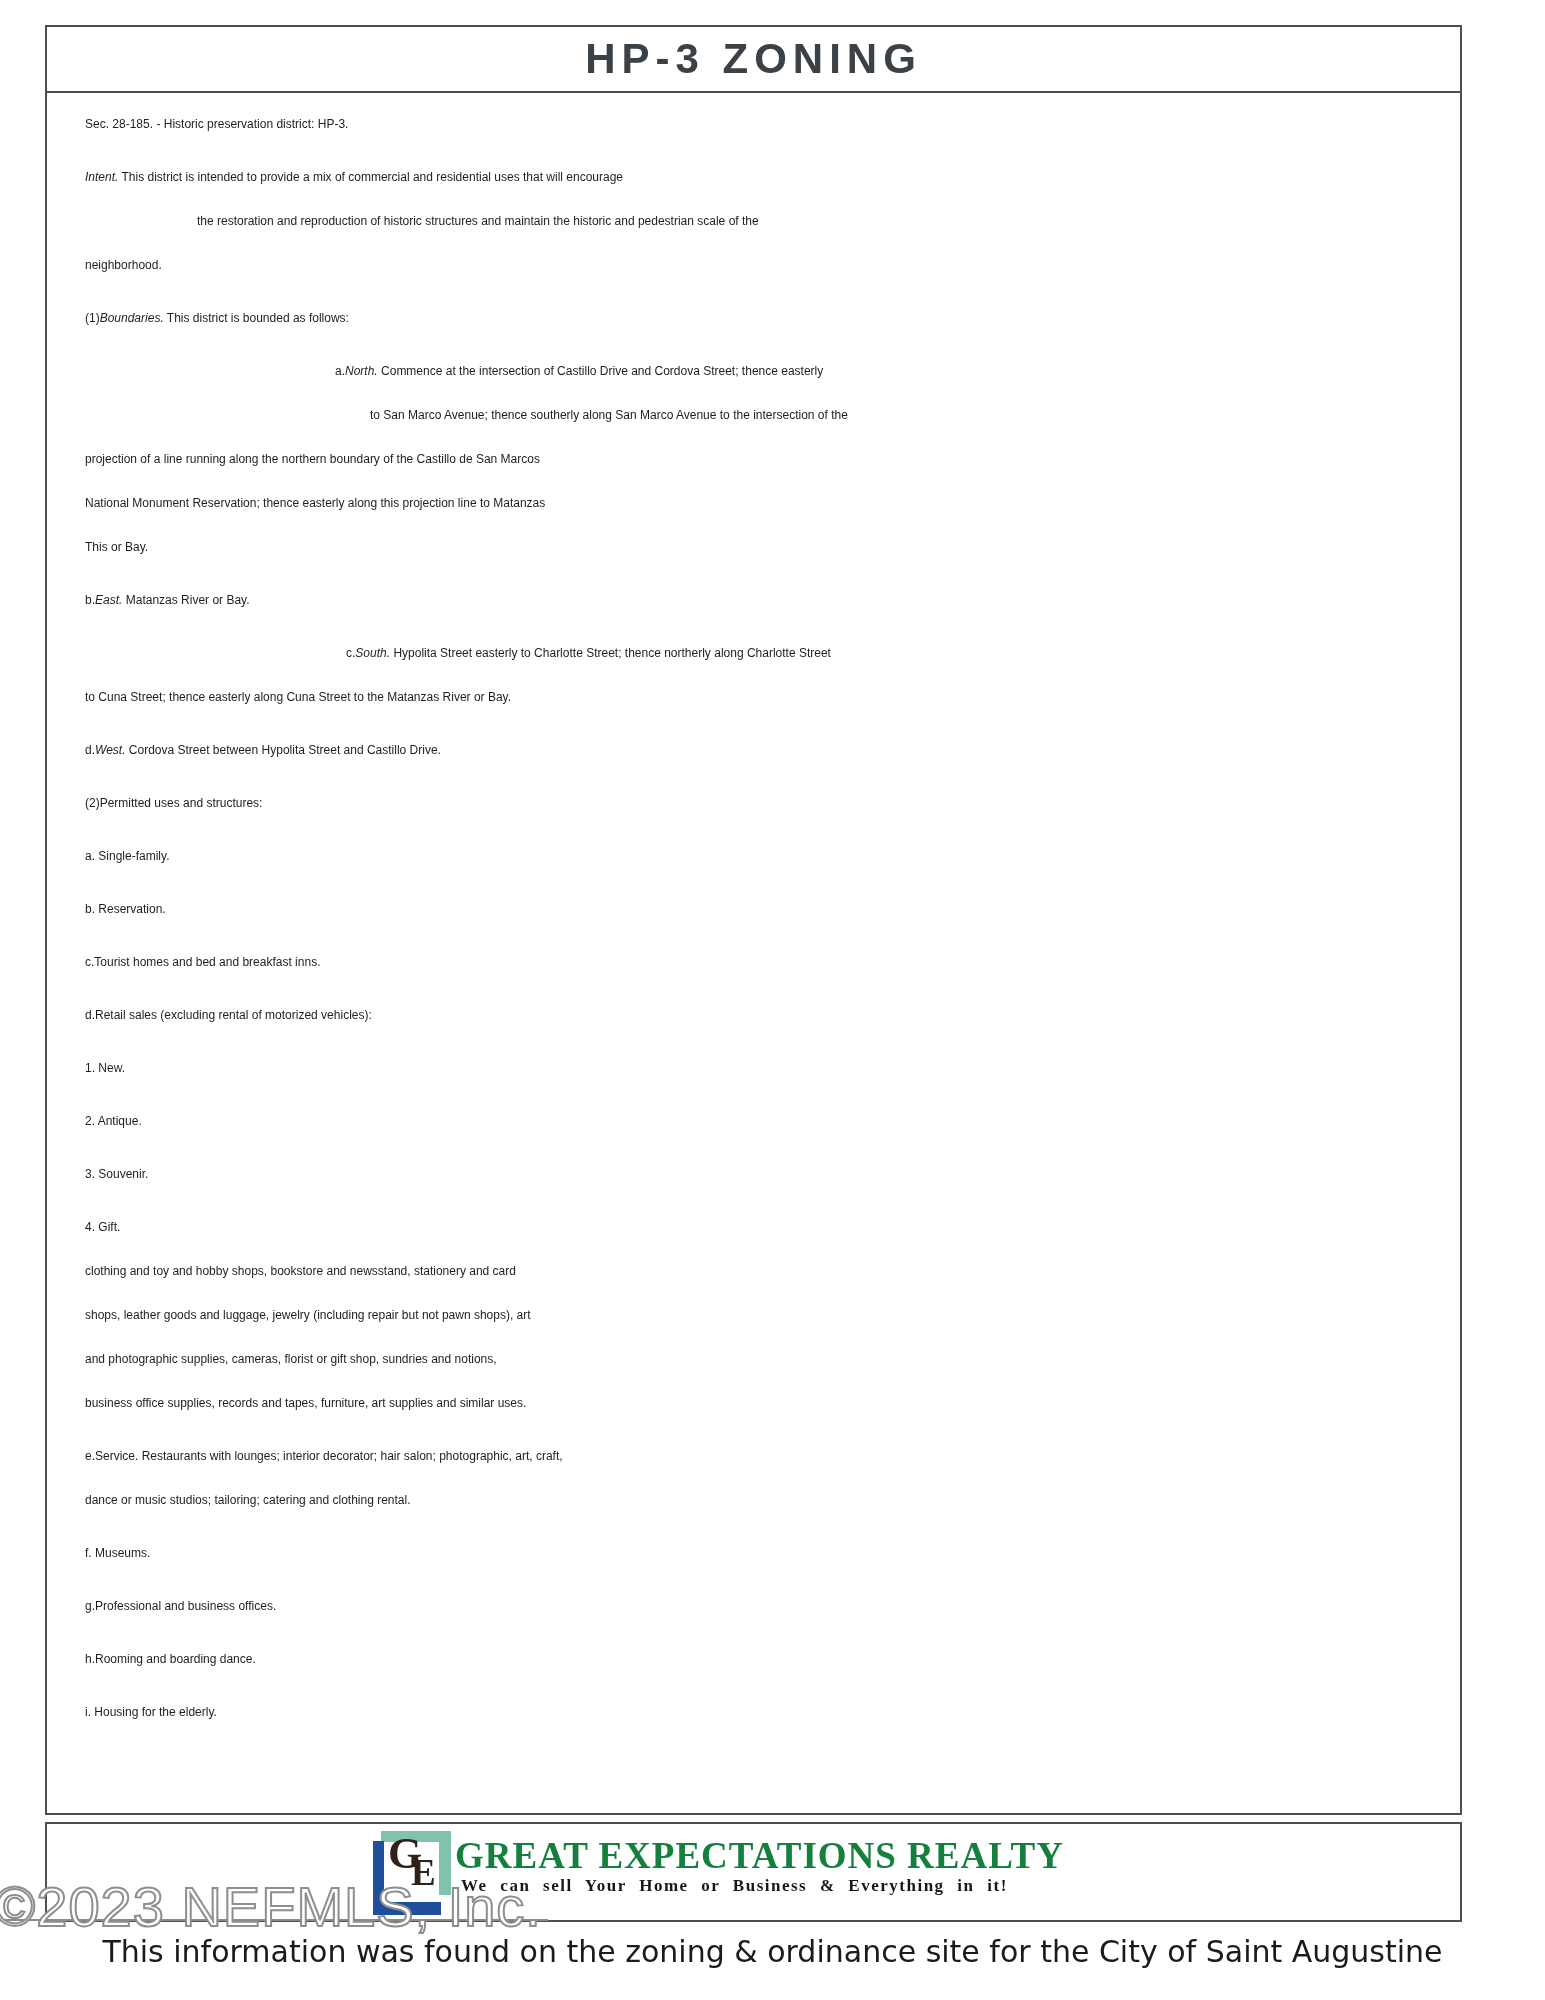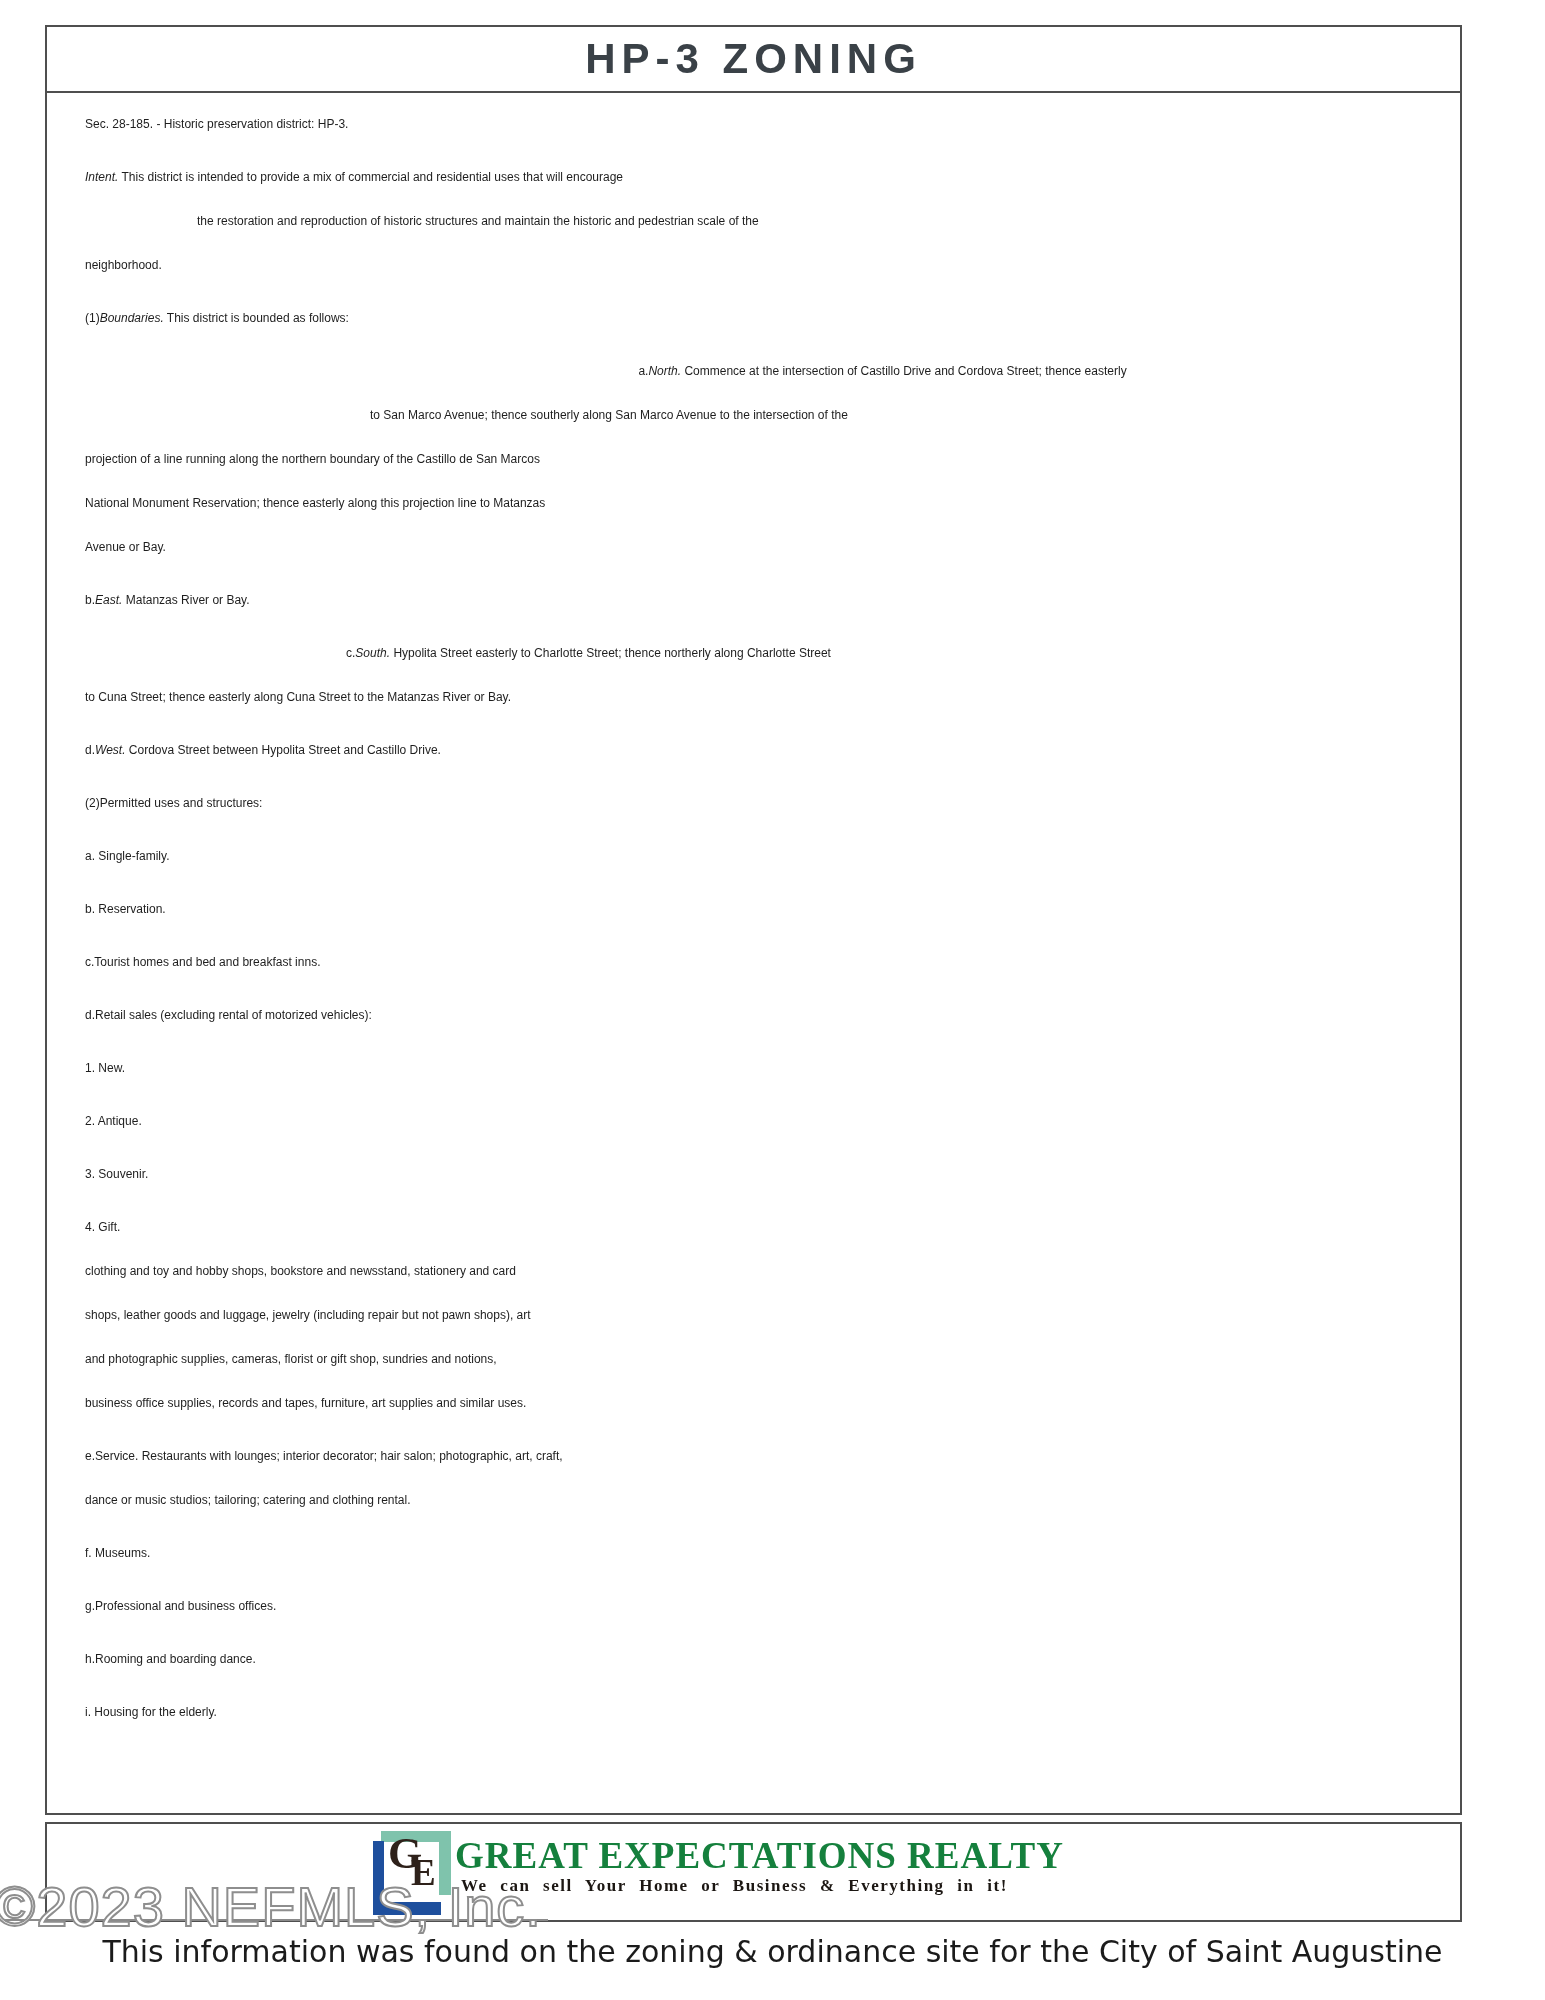--- a/index.html
+++ b/index.html
@@ -12,21 +12,21 @@
   .title-bar{height:64px;border-bottom:2px solid var(--border,#4f4f4f);
              display:flex;align-items:center;justify-content:center;text-align:right;}
   .title{font-weight:700;font-size:42px;letter-spacing:6px;color:var(--title,#3a4147);
          font-family:"Liberation Sans",sans-serif;}
 
   .content{padding:9px 30px 0 38px;font-size:12px;color:#1e1e1e;}
   .line{line-height:44px;white-space:nowrap;}
   .line.gap{margin-top:9px;}
   .i0{padding-left:0;}
   .i1{padding-left:112px;}
-  .i2{padding-left:250px;text-align:center;}
+  .i2{padding-left:250px;}
   .i3{padding-left:285px;}
   .i4{padding-left:261px;}
   .line em{font-style:italic;}
 
   
   .footer-box{position:absolute;left:45px;top:1822px;width:1413px;height:96px;
               border:2px solid var(--border,#4f4f4f);background:#fff;}
   .logo{position:absolute;left:326px;top:7px;width:78px;height:84px;}
   .logo .teal{position:absolute;left:8px;top:0;right:0;height:64px;box-sizing:border-box;
               border-top:11px solid var(--logo-teal,#7fc3ac);
@@ -66,21 +66,21 @@
     <div class="content" id="doc-content">
         <div class="line i0"><span>Sec. 28-185. - Historic preservation district: HP-3.</span></div>
         <div class="line i0 gap"><em>Intent.</em><span> This district is intended to provide a mix of commercial and residential uses that will encourage</span></div>
         <div class="line i1"><span>the restoration and reproduction of historic structures and maintain the historic and pedestrian scale of the</span></div>
         <div class="line i0"><span>neighborhood.</span></div>
         <div class="line i0 gap"><span>(1)</span><em>Boundaries.</em><span> This district is bounded as follows:</span></div>
         <div class="line i2 gap"><span>a.</span><em>North.</em><span> Commence at the intersection of Castillo Drive and Cordova Street; thence easterly</span></div>
         <div class="line i3"><span>to San Marco Avenue; thence southerly along San Marco Avenue to the intersection of the</span></div>
         <div class="line i0"><span>projection of a line running along the northern boundary of the Castillo de San Marcos</span></div>
         <div class="line i0"><span>National Monument Reservation; thence easterly along this projection line to Matanzas</span></div>
-        <div class="line i0"><span>Avenue or Bay.</span></div>
+        <div class="line i0"><span>This or Bay.</span></div>
         <div class="line i0 gap"><span>b.</span><em>East.</em><span> Matanzas River or Bay.</span></div>
         <div class="line i4 gap"><span>c.</span><em>South.</em><span> Hypolita Street easterly to Charlotte Street; thence northerly along Charlotte Street</span></div>
         <div class="line i0"><span>to Cuna Street; thence easterly along Cuna Street to the Matanzas River or Bay.</span></div>
         <div class="line i0 gap"><span>d.</span><em>West.</em><span> Cordova Street between Hypolita Street and Castillo Drive.</span></div>
         <div class="line i0 gap"><span>(2)Permitted uses and structures:</span></div>
         <div class="line i0 gap"><span>a. Single-family.</span></div>
         <div class="line i0 gap"><span>b. Reservation.</span></div>
         <div class="line i0 gap"><span>c.Tourist homes and bed and breakfast inns.</span></div>
         <div class="line i0 gap"><span>d.Retail sales (excluding rental of motorized vehicles):</span></div>
         <div class="line i0 gap"><span>1. New.</span></div>

